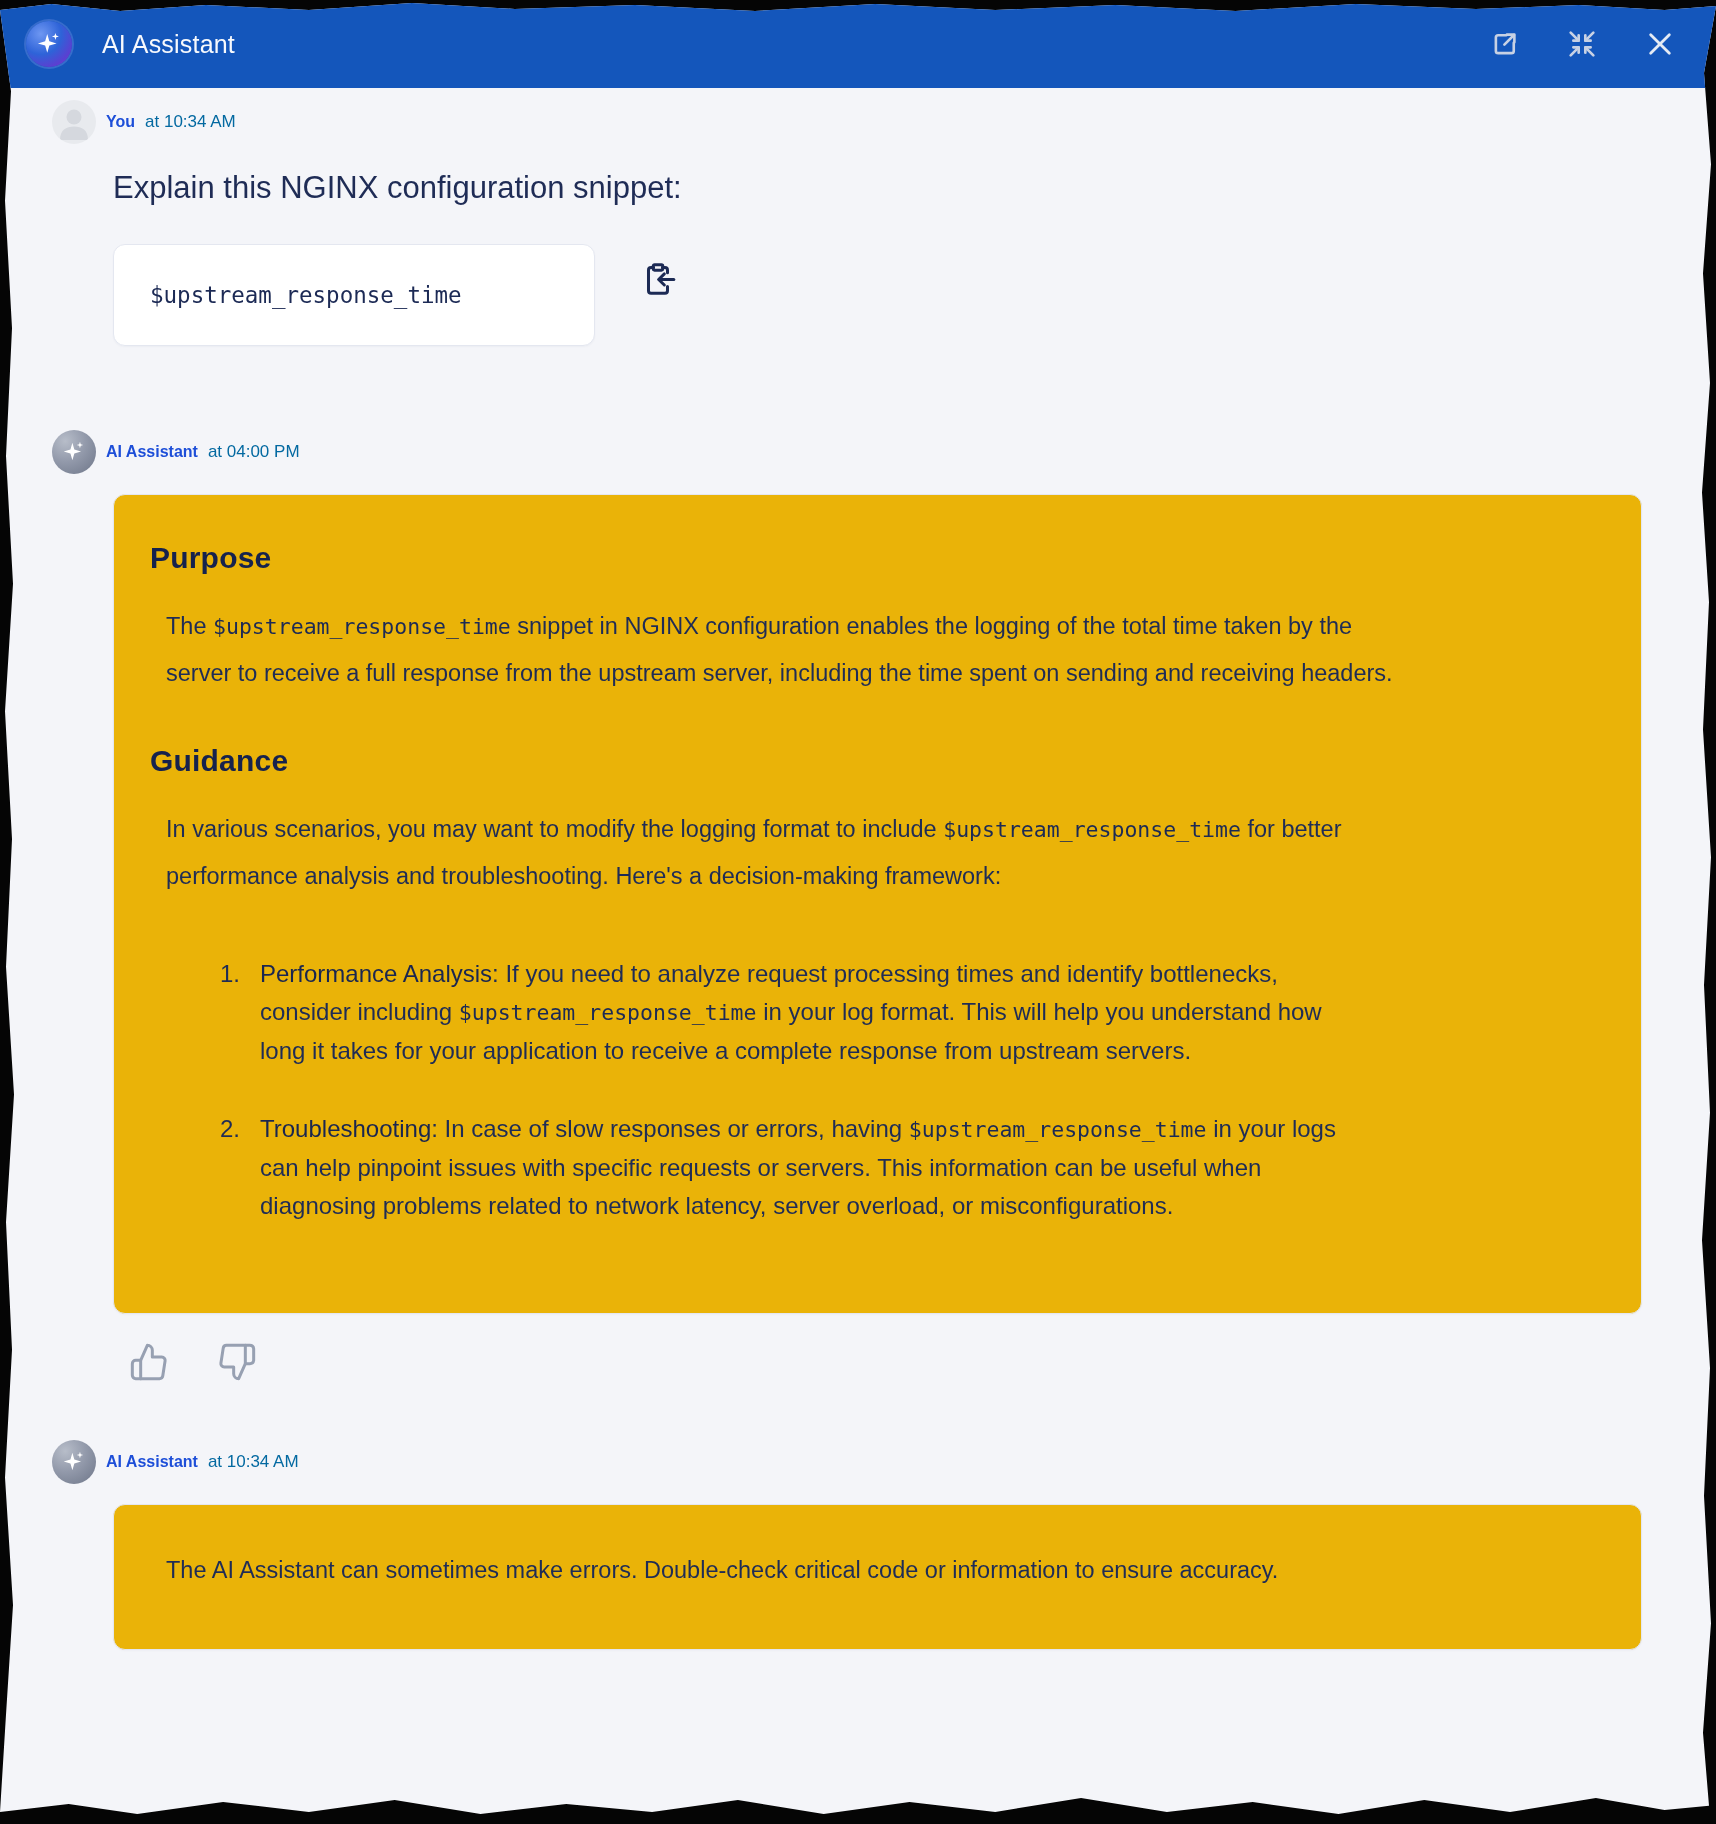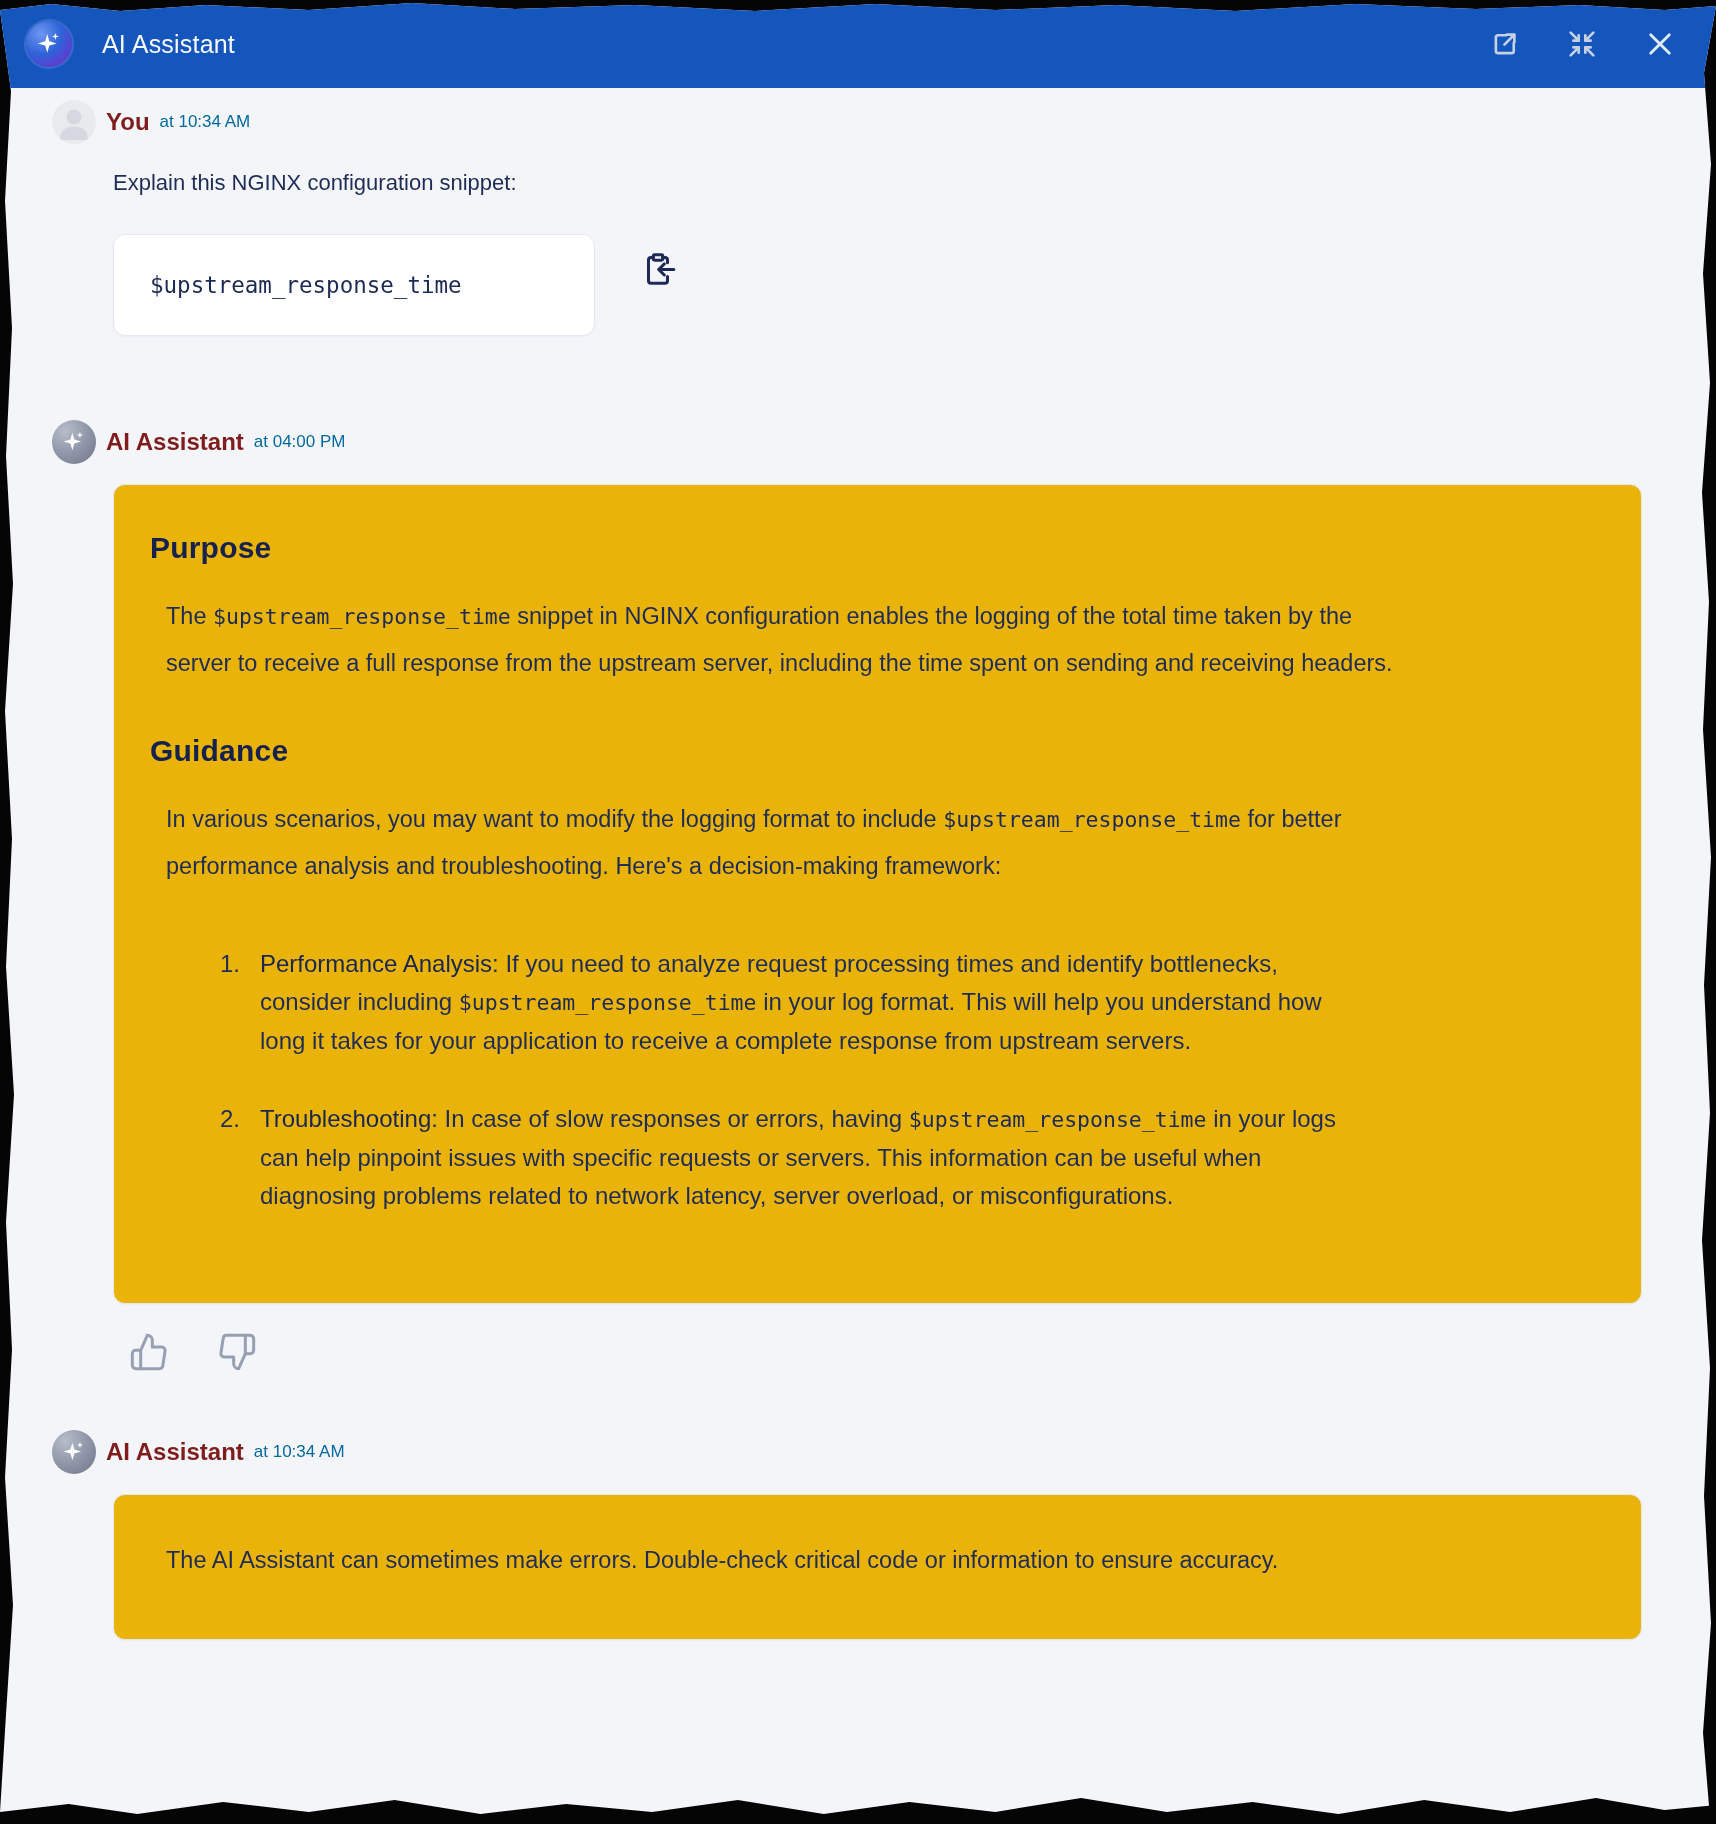--- a/index.html
+++ b/index.html
@@ -42,24 +42,24 @@
   .hicon.close{color:#e4eaf4;}
   
   .chat{padding:12px 74px 0 52px;}
   .msg-head{display:flex;align-items:center;gap:10px;}
   .avatar{
     width:44px;height:44px;border-radius:50%;flex:0 0 auto;
     display:flex;align-items:center;justify-content:center;overflow:hidden;
   }
   .avatar.user{background:#e8eaee;}
   .avatar.ai{background:radial-gradient(circle at 30% 25%, #b7bdc9 0%, #939aab 45%, #6d7588 100%);}
-  .author{font-size:24px;font-weight:700;color:#7f1d1d;}
+  .author{font-size:16px;font-weight:700;color:#1d4ed8;}
   .timestamp{font-size:17px;color:#0369a1;}
   .msg-body{margin-left:61px;}
-  .user-text{font-size:22px;color:#1f2c56;margin-top:26px;}
+  .user-text{font-size:31px;color:#1f2c56;margin-top:26px;}
   .code-row{display:flex;align-items:flex-start;margin-top:38px;gap:44px;}
   .code-box{
     width:482px;height:102px;background:#ffffff;
     border:1.5px solid #e4e7f0;border-radius:12px;
     display:flex;align-items:center;box-sizing:border-box;
     padding-left:36px;
     box-shadow:0 1px 2px rgba(30,40,90,.04);
   }
   .mono{font-family:"DejaVu Sans Mono", monospace;}
   .code-box .code-text{font-size:22.5px;color:#1c2a55;}

